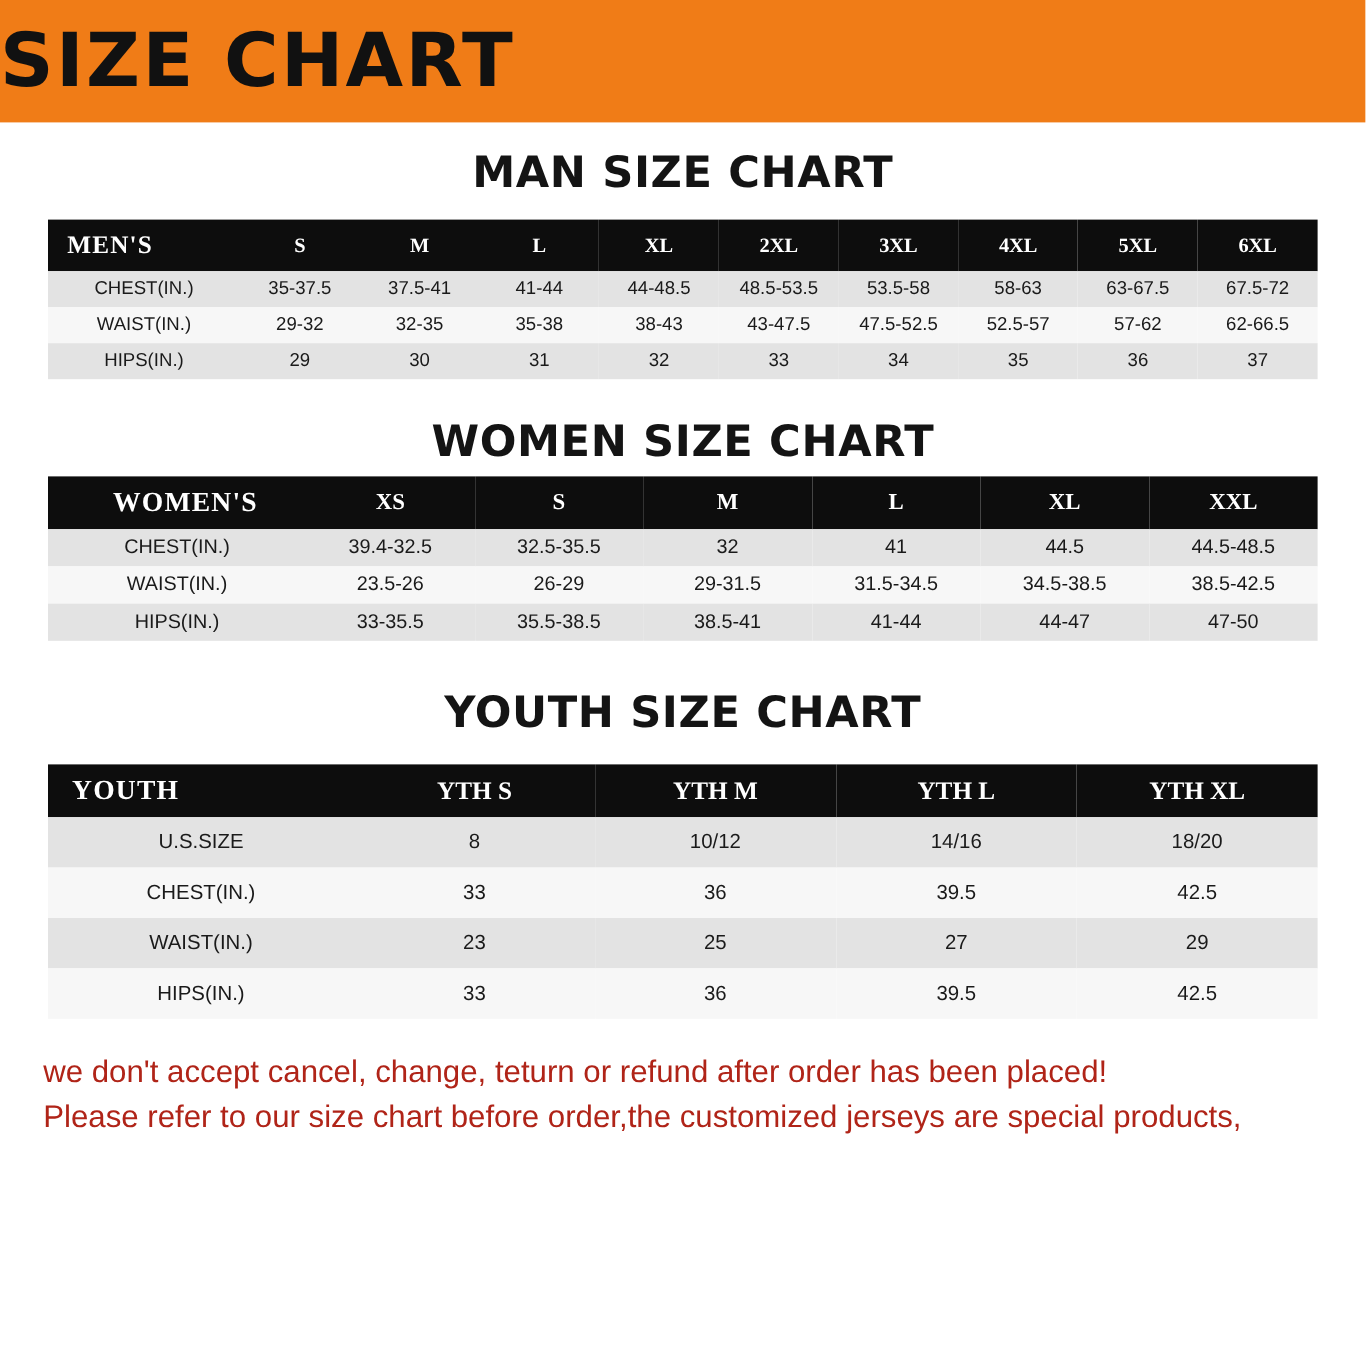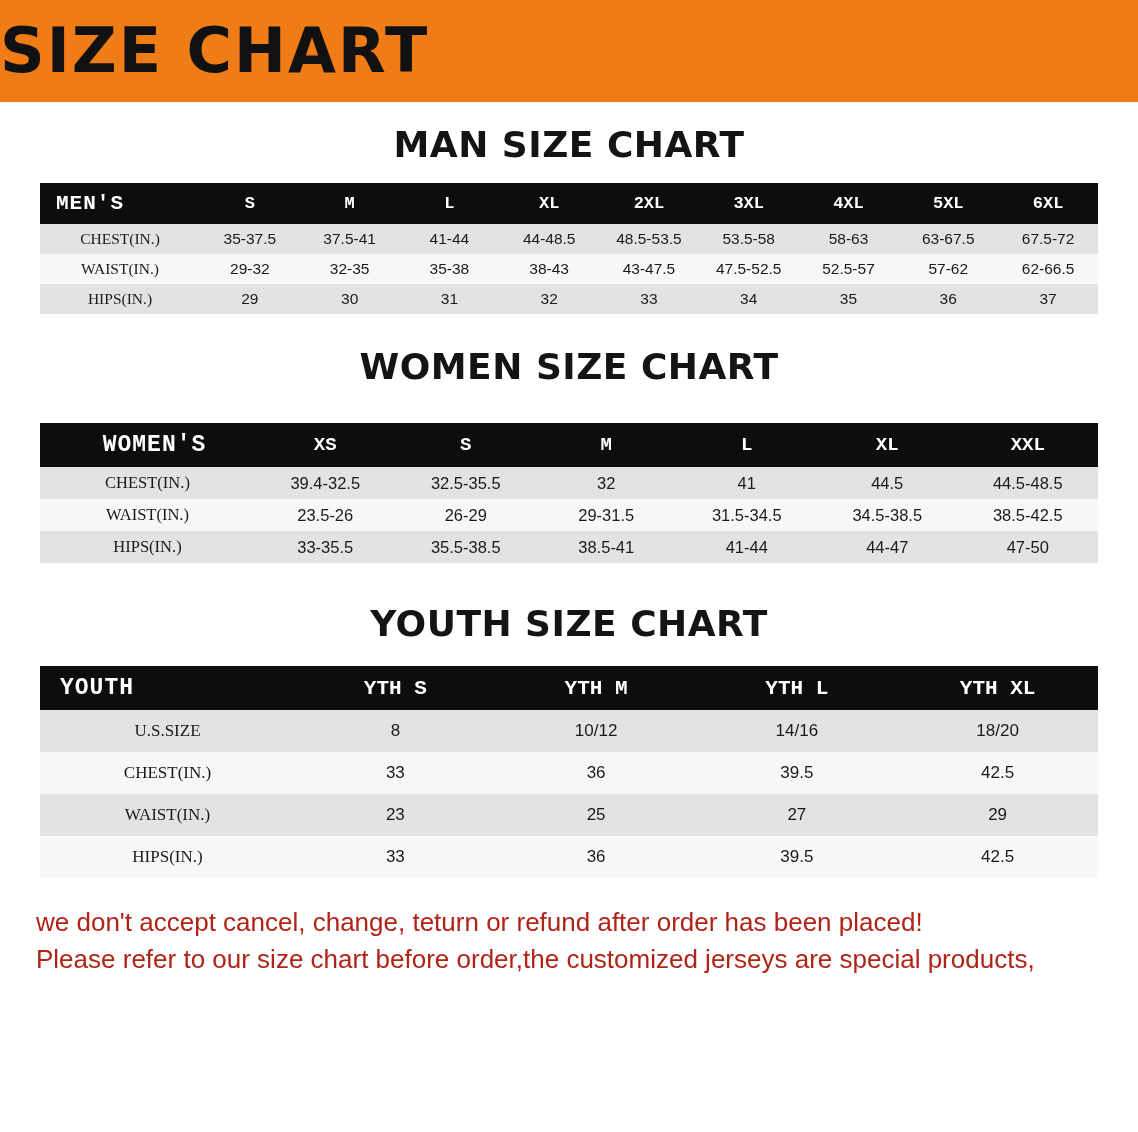--- a/index.html
+++ b/index.html
@@ -36,54 +36,53 @@
   
   .section-heading {
     text-align: center;
     font-family: "DejaVu Sans", sans-serif;
     font-weight: bold;
     font-size: 36px;
     letter-spacing: 0.5px;
     color: #141414;
   }
   .heading-man    { margin-top: 22px; margin-bottom: 18px; }
-  .heading-women  { margin-top: 32px; margin-bottom: 36px; }
+  .heading-women  { margin-top: 32px; margin-bottom: 8px; }
   .heading-youth  { margin-top: 40px; margin-bottom: 22px; }
 
   
   .table-wrap {
     margin: 0 40px;
   }
   table.size-table {
     width: 100%;
     border-collapse: collapse;
     table-layout: fixed;
   }
   table.size-table thead th {
     background: #0d0d0d;
     color: #ffffff;
-    font-family: Liberation Mono, monospace;
+    font-family: Liberation Serif, serif;
     font-weight: bold;
     text-align: center;
     padding: 9px 2px;
   }
   table.size-table thead th.rowlabel {
     text-align: left;
     padding-left: 16px;
     letter-spacing: 1px;
   }
   table.size-table tbody td {
     text-align: center;
     font-family: "Liberation Sans", sans-serif;
     color: #1a1a1a;
     padding: 6px 2px;
   }
   table.size-table tbody td.rowlabel {
     text-align: center;
-    font-family: Liberation Serif, serif;
   }
   
   table.size-table tbody tr:nth-child(odd)  td { background: #e3e3e3; }
   table.size-table tbody tr:nth-child(even) td { background: #f7f7f7; }
 
   
   #men-table thead th { font-size: 17px; }
   #men-table thead th.rowlabel { font-size: 21px; }
   #men-table tbody td { font-size: 15.5px; }
   #men-table tbody td.rowlabel { font-size: 15.5px; }

